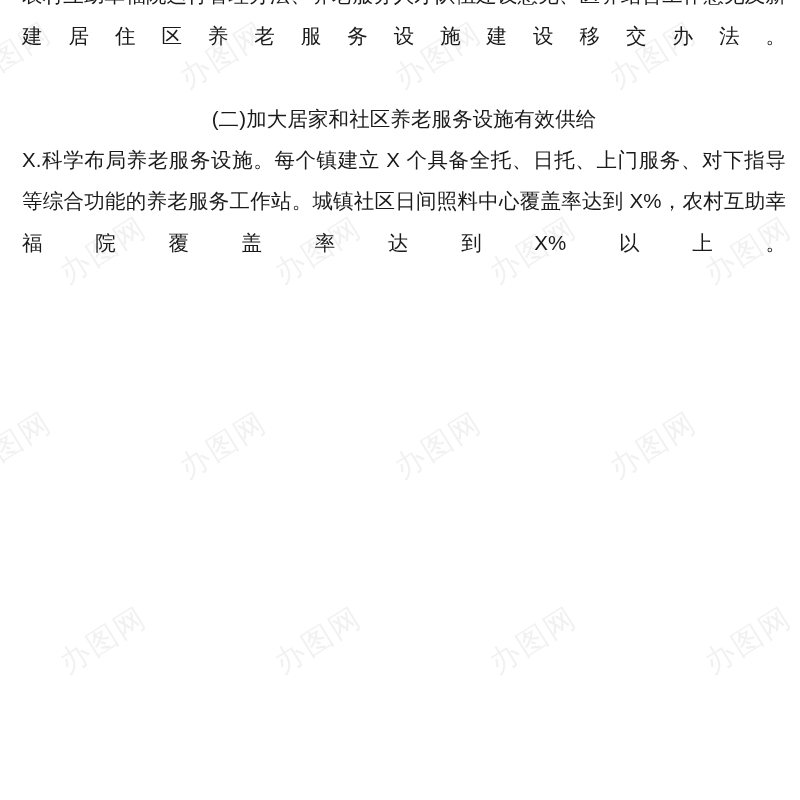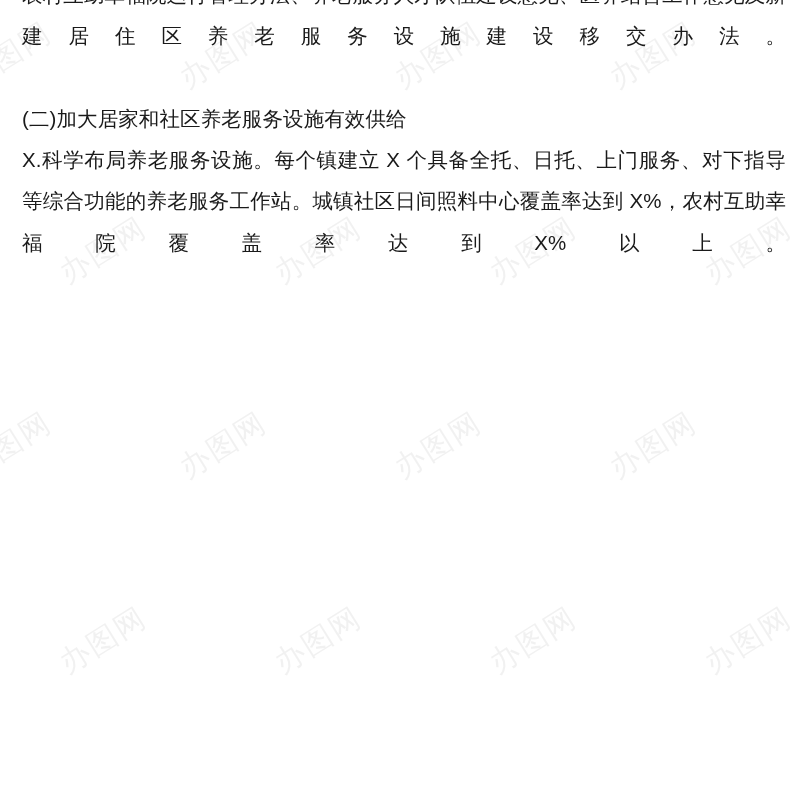--- a/index.html
+++ b/index.html
@@ -60,21 +60,21 @@
     color: #1a1a1a;
     text-align: justify;
     text-justify: inter-ideograph;
     letter-spacing: 0.1px;
     font-weight: 400;
     -webkit-font-smoothing: none;
   }
 
   
   .para.heading {
-    text-align: left;
+    text-align: center;
   }
 
   
   .para::after {
     content: "";
     display: inline-block;
     width: 100%;
   }
   .para.heading::after { content: none; }
 </style>

